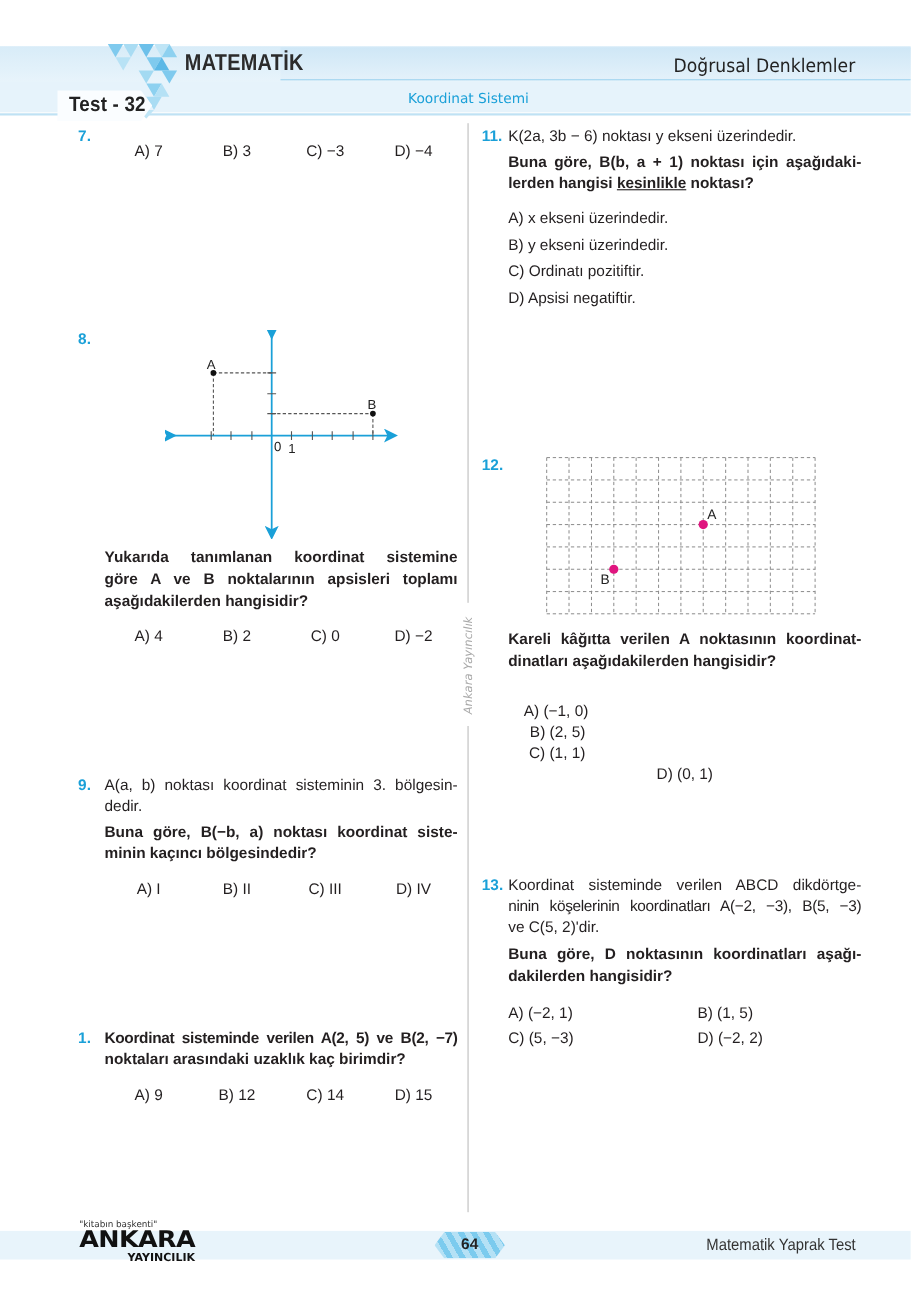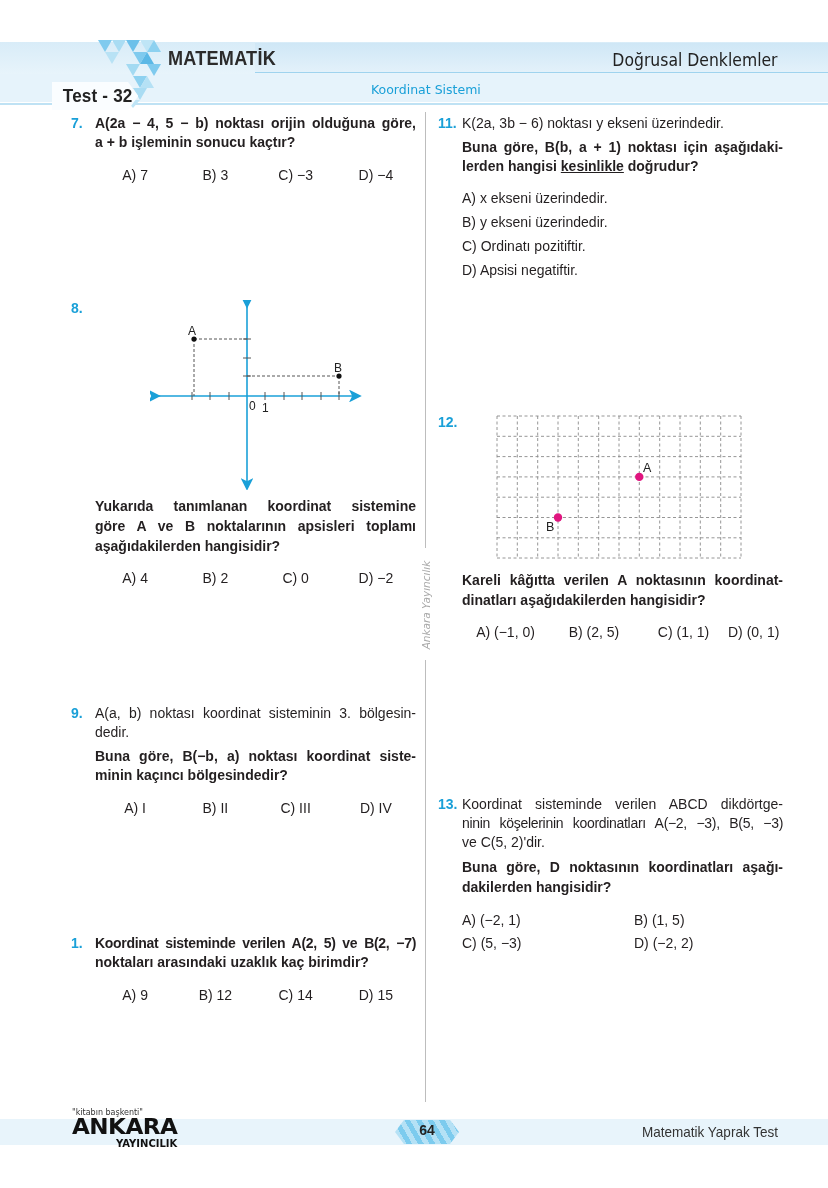--- a/index.html
+++ b/index.html
@@ -95,24 +95,20 @@
   <div class="chapter">Doğrusal Denklemler</div>
   <div class="topic">Koordinat Sistemi</div>
 </div>
 
 <div class="divider"></div>
 <div class="divider-gap"></div>
 <div class="watermark">Ankara Yayıncılık</div>
 
 <div class="q" style="left:71px; top:114px; width:345px;">
   <span class="qnum">7.</span>
-  <div class="qbody b">
-    <span class="line justify">A(2a − 4, 5 − b) noktası orijin olduğuna göre,</span>
-    <span class="line">a + b işleminin sonucu kaçtır?</span>
-  </div>
   <div class="opts opts4" style="margin-top:14px;">
     <span>A) 7</span>
     <span>B) 3</span>
     <span>C) −3</span>
     <span>D) −4</span>
   </div>
 </div>
 
 <div class="q" style="left:71px; top:299px; width:345px;">
   <span class="qnum">8.</span>
@@ -202,21 +198,21 @@
 </div>
 
 <div class="q" style="left:438px; top:114px; width:345px;">
   <span class="qnum">11.</span>
   <div class="qbody">
     <span class="line">K(2a, 3b − 6) noktası y ekseni üzerindedir.</span>
   </div>
   <div class="qbody b" style="margin-top:5px;">
     <span class="line justify">Buna göre, B(b, a + 1) noktası için aşağıdaki-</span>
     <span class="line">
-      <span>lerden hangisi </span><span class="u">kesinlikle</span><span> doğrudur?</span>
+      <span>lerden hangisi </span><span class="u">kesinlikle</span><span> noktası?</span>
     </span>
   </div>
   <div class="optlist" style="margin-top:10px;">
     <div>A) x ekseni üzerindedir.</div>
     <div>B) y ekseni üzerindedir.</div>
     <div>C) Ordinatı pozitiftir.</div>
     <div>D) Apsisi negatiftir.</div>
   </div>
 </div>
 
@@ -252,21 +248,21 @@
   <circle cx="145.3" cy="64.9" r="4.2" fill="#e0157f"></circle>
   <circle cx="64" cy="105.5" r="4.2" fill="#e0157f"></circle>
   <text x="149" y="60" font-size="12.5" fill="#222">A</text>
   <text x="52" y="119" font-size="12.5" fill="#222">B</text>
 </svg>
 <div class="q" style="left:438px; top:570px; width:345px;">
   <div class="qbody b" style="line-height:20px;">
     <span class="line justify">Kareli kâğıtta verilen A noktasının koordinat-</span>
     <span class="line">dinatları aşağıdakilerden hangisidir?</span>
   </div>
-  <div class="opts" style="margin-top:13px;">
+  <div class="opts" style="margin-top:27px;flex-direction:column;">
     <span style="width:87px;">A) (−1, 0)</span>
     <span style="width:90px;">B) (2, 5)</span>
     <span style="width:89px;">C) (1, 1)</span>
     <span>D) (0, 1)</span>
   </div>
 </div>
 
 <div class="q" style="left:438px; top:795px; width:345px;">
   <span class="qnum">13.</span>
   <div class="qbody">

